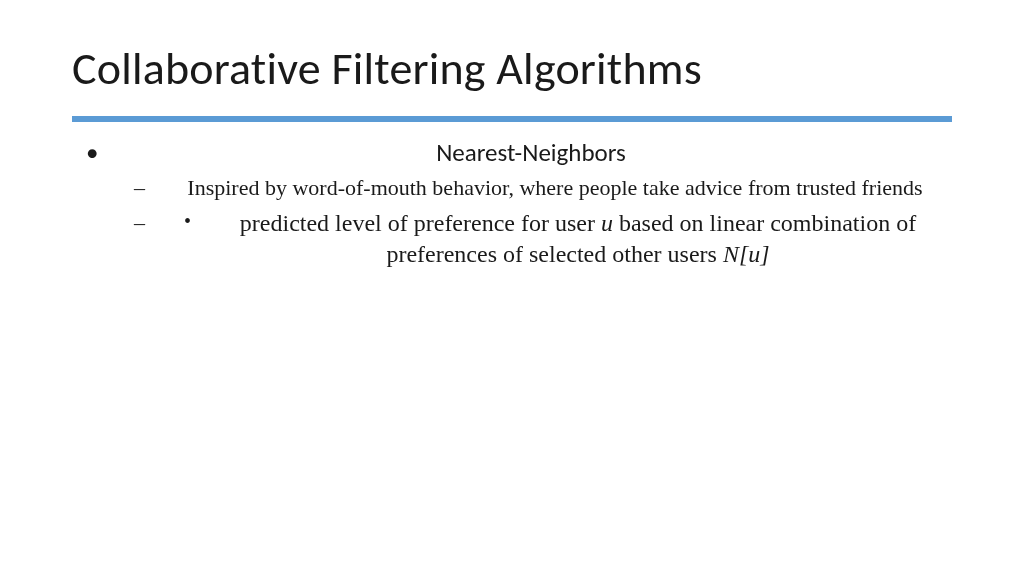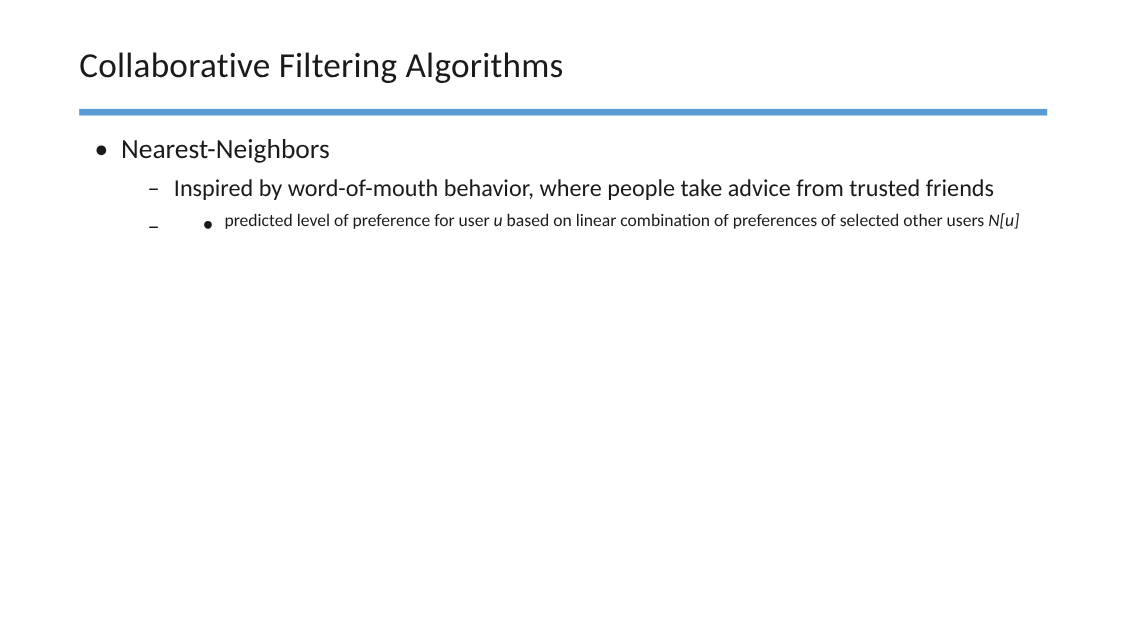--- a/index.html
+++ b/index.html
@@ -10,35 +10,36 @@
       font-family: "Segoe UI", "Calibri", "Helvetica Neue", Arial, sans-serif;
       color: #1a1a1a;
       overflow: hidden;
     }
     .slide {
       width: 100%;
       height: 100%;
       padding: 40px 72px 0 72px;
     }
     .title {
-      font-size: 32px;
+      font-size: 46px;
       font-weight: 400;
       color: #1a1a1a;
       margin-bottom: 20px;
       letter-spacing: 0.2px;
     }
     .rule {
       height: 6px;
       background: #5b9bd5;
       width: 100%;
       margin-bottom: 14px;
     }
     ul.l1 {
       list-style: none;
       padding-left: 10px;
+      text-align: center;
     }
     ul.l1 > li {
       font-size: 25px;
       line-height: 1.32;
       margin-bottom: 6px;
       position: relative;
       padding-left: 28px;
     }
     ul.l1 > li::before {
       content: "•";
@@ -52,36 +53,37 @@
       list-style: none;
       padding-left: 24px;
       margin-top: 4px;
     }
     ul.l2 > li {
       font-size: 22px;
       line-height: 1.32;
       margin-bottom: 6px;
       position: relative;
       padding-left: 24px;
+      font-family: Liberation Serif, serif;
     }
     ul.l2 > li::before {
       content: "–";
       position: absolute;
       left: 0;
       top: 0;
       font-size: 22px;
       color: #1a1a1a;
     }
     ul.l3 {
       list-style: none;
       padding-left: 26px;
       margin-top: 4px;
     }
     ul.l3 > li {
-      font-size: 16px;
+      font-size: 24px;
       line-height: 1.3;
       position: relative;
       padding-left: 20px;
     }
     ul.l3 > li::before {
       content: "•";
       position: absolute;
       left: 0;
       top: 0;
       font-size: 20px;

